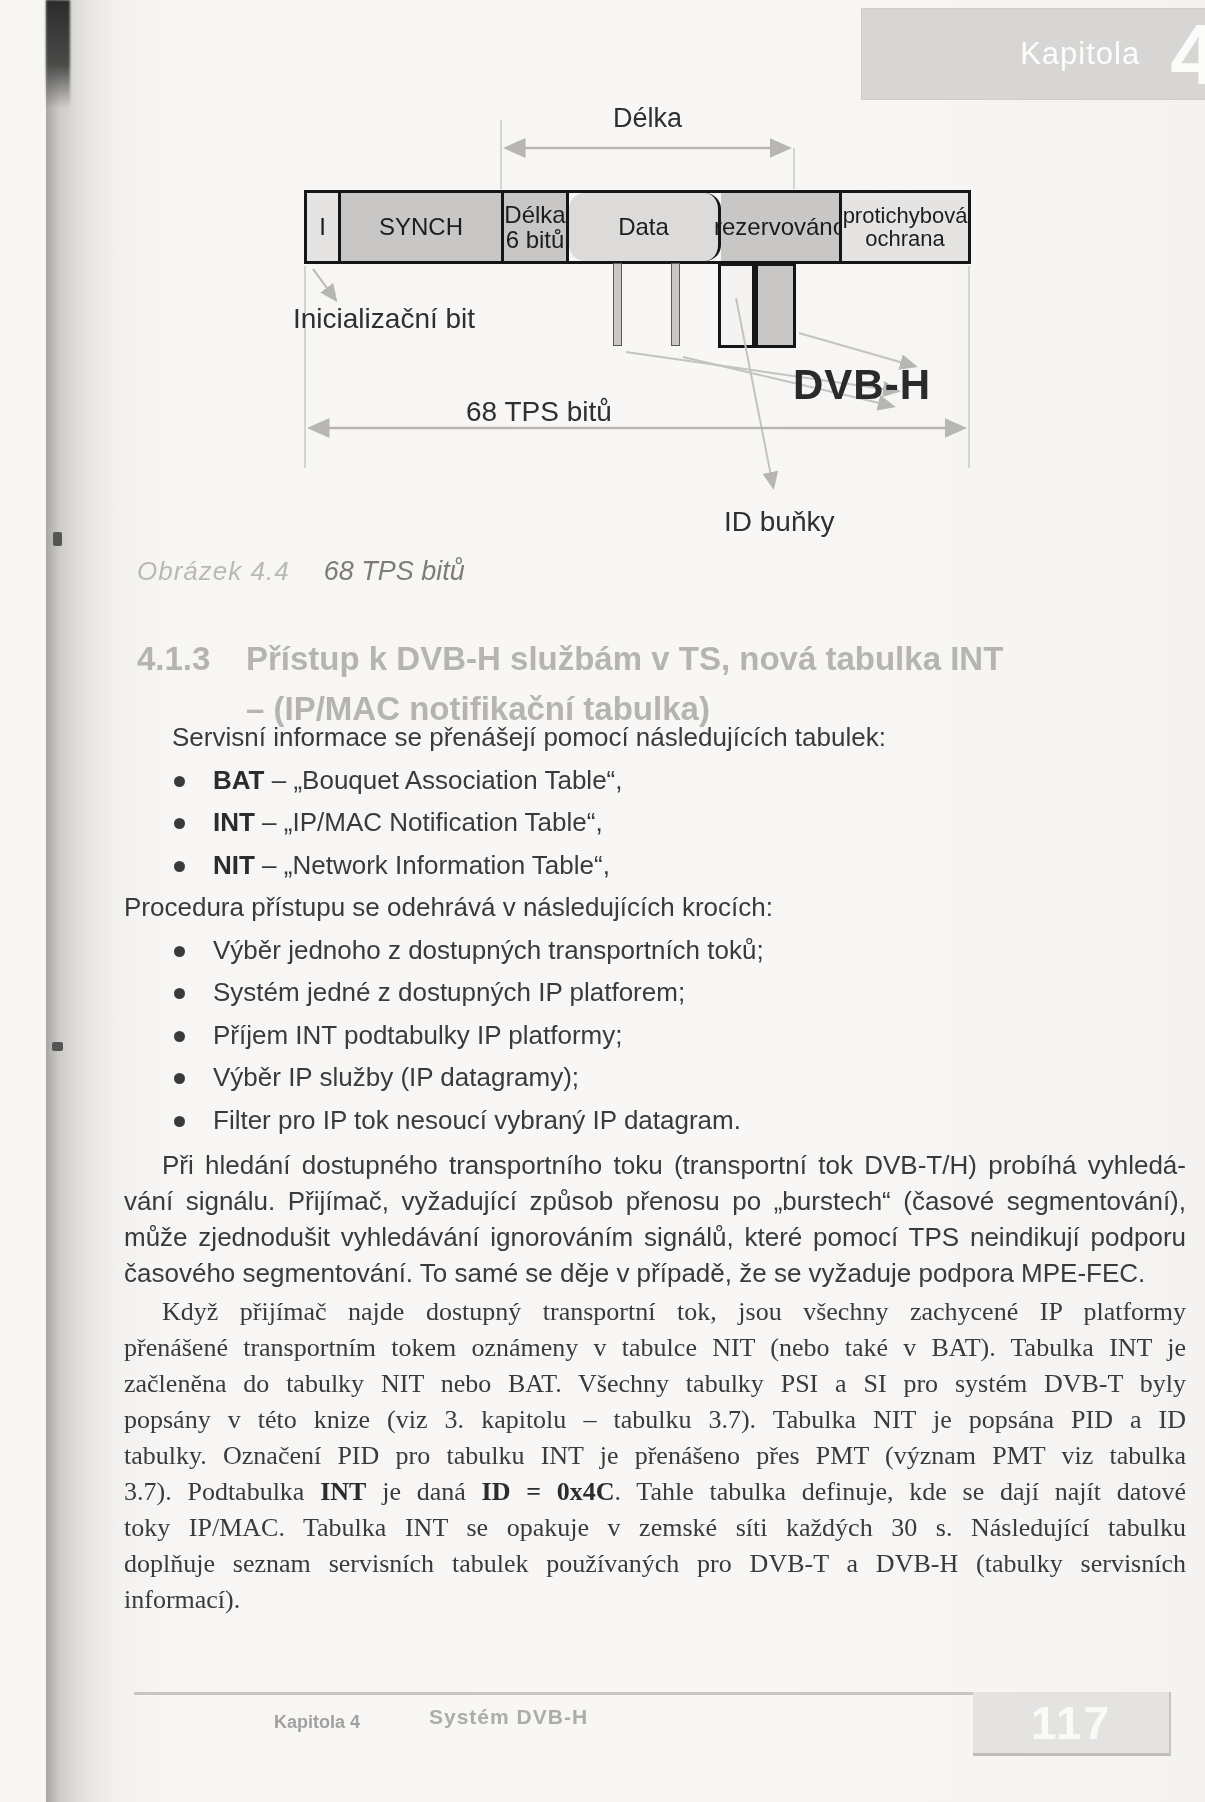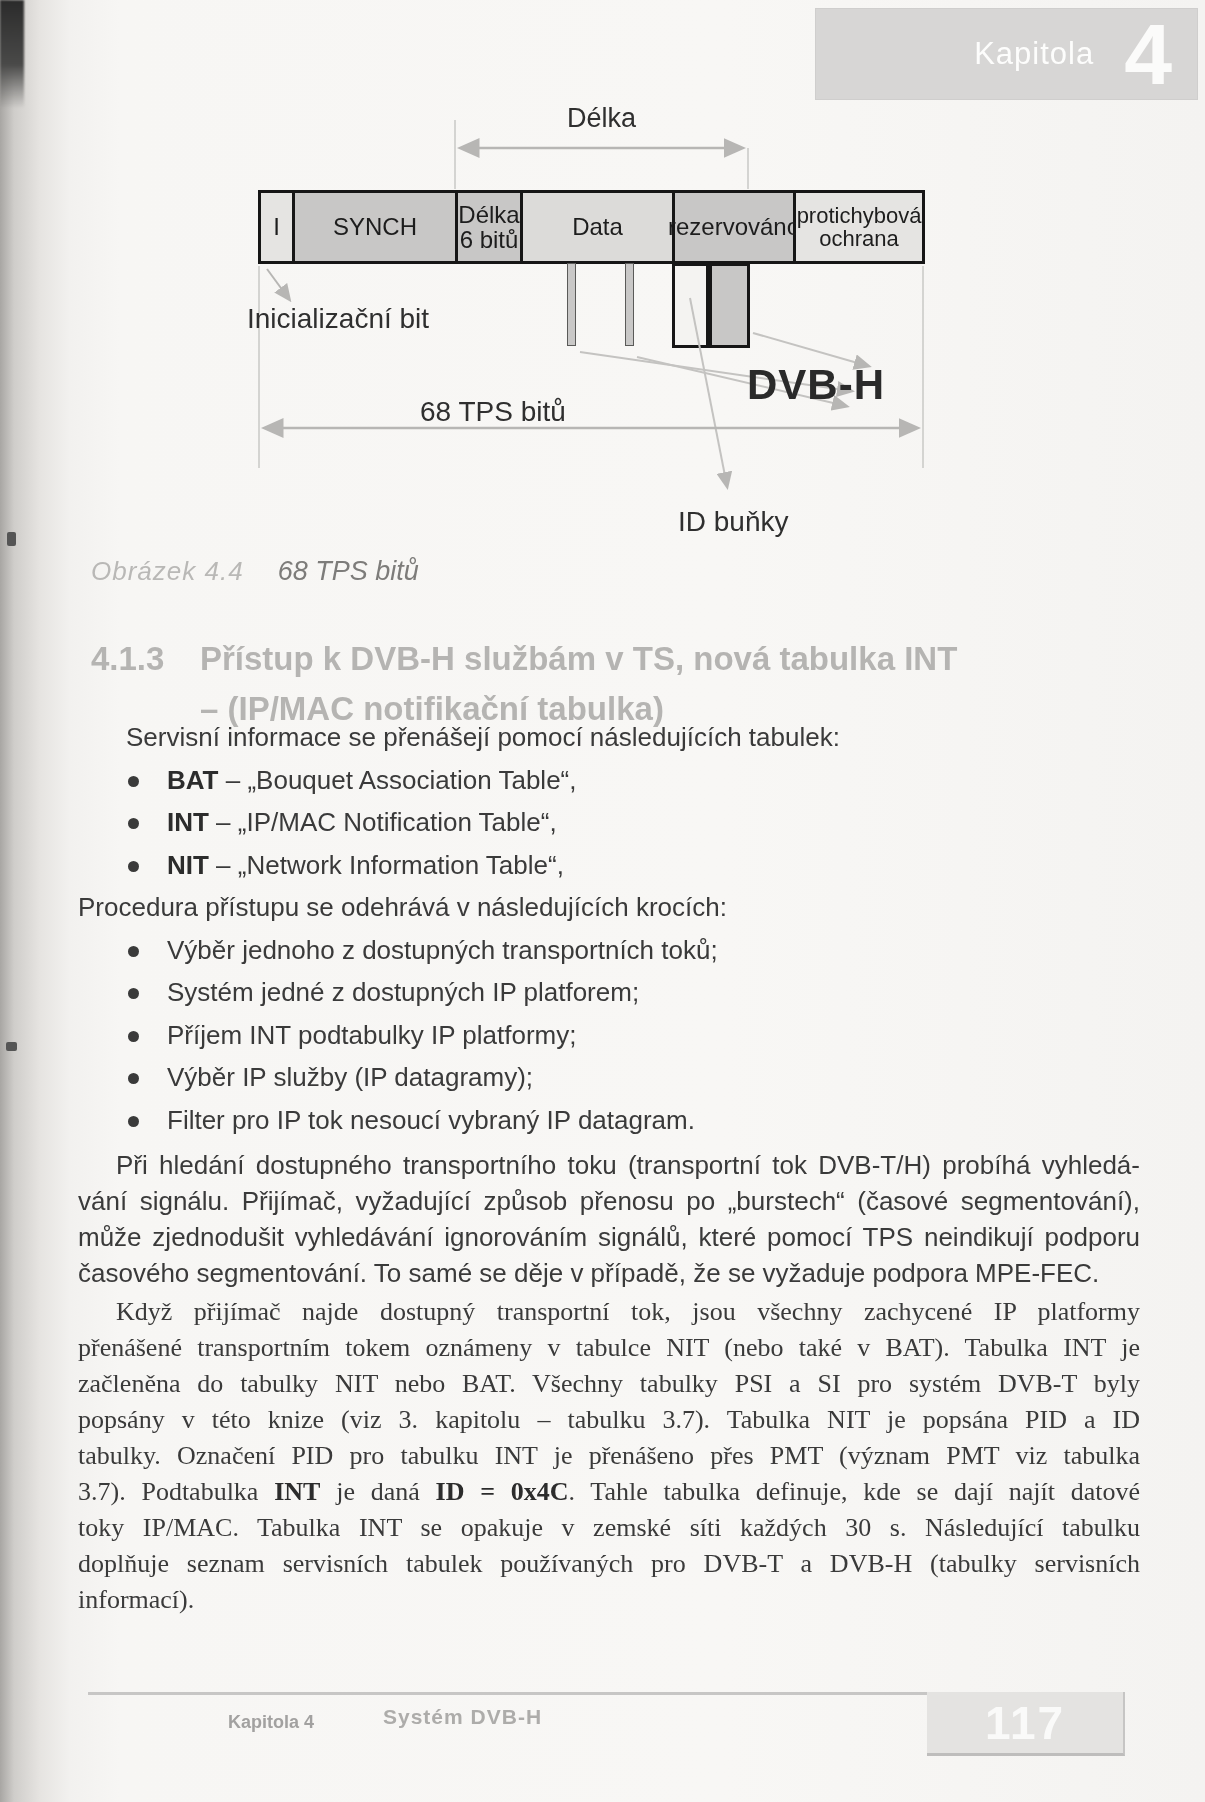--- a/index.html
+++ b/index.html
@@ -1,40 +1,40 @@
 <!DOCTYPE html>
 <html><head>
 <meta charset="utf-8">
 <style>
   html,body{margin:0;padding:0;}
   body{width:1205px;height:1802px;position:relative;font-family:"Liberation Sans",sans-serif;
        background:#f7f6f4;overflow:hidden;}
   .page{position:absolute;inset:0;
-        background:linear-gradient(90deg,#a8a6a3 0px,#cfcdca 14px,#e6e4e1 40px,#f2f1ef 70px,#f7f6f4 120px,#f8f7f5 60%,#f4f3f1 100%);}
+        background:linear-gradient(90deg,#a8a6a3 0px,#cfcdca 14px,#e6e4e1 40px,#f2f1ef 70px,#f7f6f4 120px,#f8f7f5 60%,#f4f3f1 100%);margin-left:46px;}
   
   .corner-mark{position:absolute;left:0;top:0;width:24px;height:108px;
        background:linear-gradient(180deg,#2b2b2b 0%,#4a4a49 60%,rgba(90,90,88,0)) ;
        filter:blur(1px);}
   .speck{position:absolute;background:#555;border-radius:2px;}
   
   .badge{position:absolute;left:815px;top:8px;width:383px;height:92px;background:#d7d6d5;
          box-shadow:inset 0 0 0 1px #cfcecd;display:flex;align-items:center;justify-content:flex-end;
          padding-right:26px;box-sizing:border-box;gap:30px;}
   .badge .word{color:#fdfdfc;font-size:31px;letter-spacing:1px;}
   .badge .num{color:#fbfbfa;font-size:86px;font-weight:bold;line-height:86px;}
   
   .cells{position:absolute;left:258px;top:190px;width:667px;height:74px;border:3px solid #161616;
          box-sizing:border-box;display:flex;}
   .cell{border-right:3px solid #161616;box-sizing:border-box;display:flex;align-items:center;
         justify-content:center;text-align:center;color:#1d1d1d;font-size:24px;line-height:1.05;
         white-space:pre-line;}
   .cell:last-child{border-right:none;}
   .c-light{background:#e5e4e2;}
   .c-mid{background:#c8c7c6;}
-  .c-data{background:#dcdbd9;}
+  .c-data{background:#dcdbd9;border-radius:16px;}
   .hang{position:absolute;box-sizing:border-box;}
   .thinbar{width:9px;height:83px;top:263px;background:#c9c8c7;border:1px solid #5a5a58;}
   .whiterect{left:672px;top:263px;width:37px;height:85px;background:#f4f3f1;border:3px solid #161616;}
   .grayrect{left:709px;top:263px;width:41px;height:85px;background:#c8c7c6;border:3px solid #161616;}
   .figlabel{position:absolute;color:#2f2f2f;}
   .lbl-delka{left:455px;top:103px;width:293px;text-align:center;font-size:27px;}
   .lbl-init{left:247px;top:303px;font-size:28px;}
   .lbl-tps{left:420px;top:396px;font-size:28px;}
   .lbl-dvbh{left:747px;top:361px;font-size:42px;font-weight:bold;color:#2a2a2a;letter-spacing:1px;}
   .lbl-id{left:678px;top:506px;font-size:28px;}

